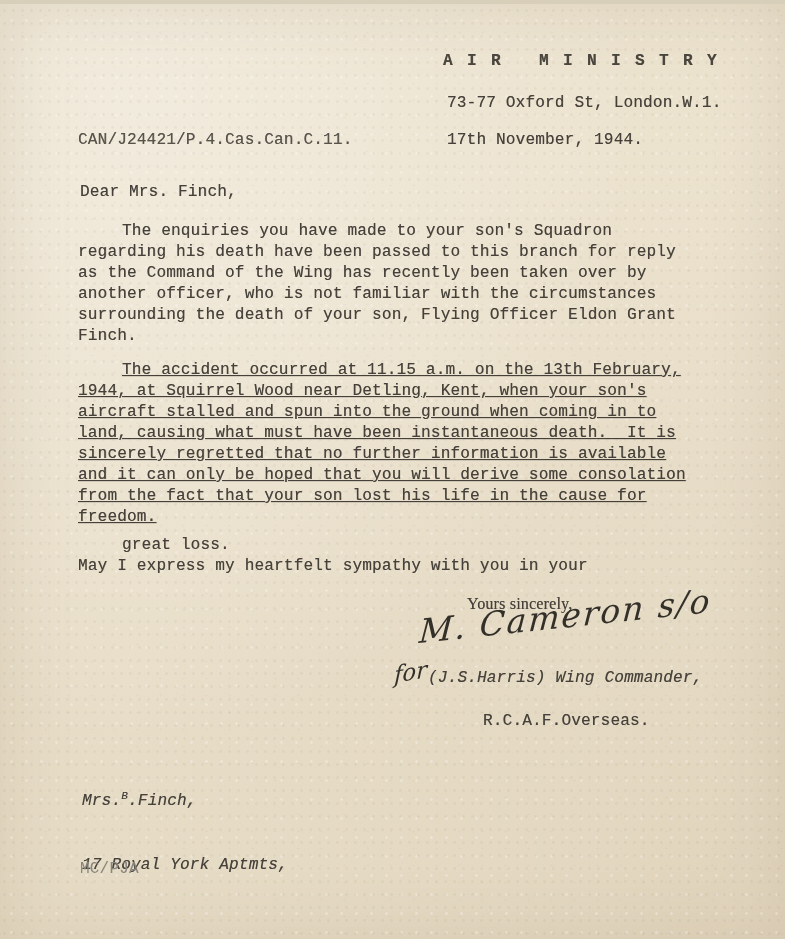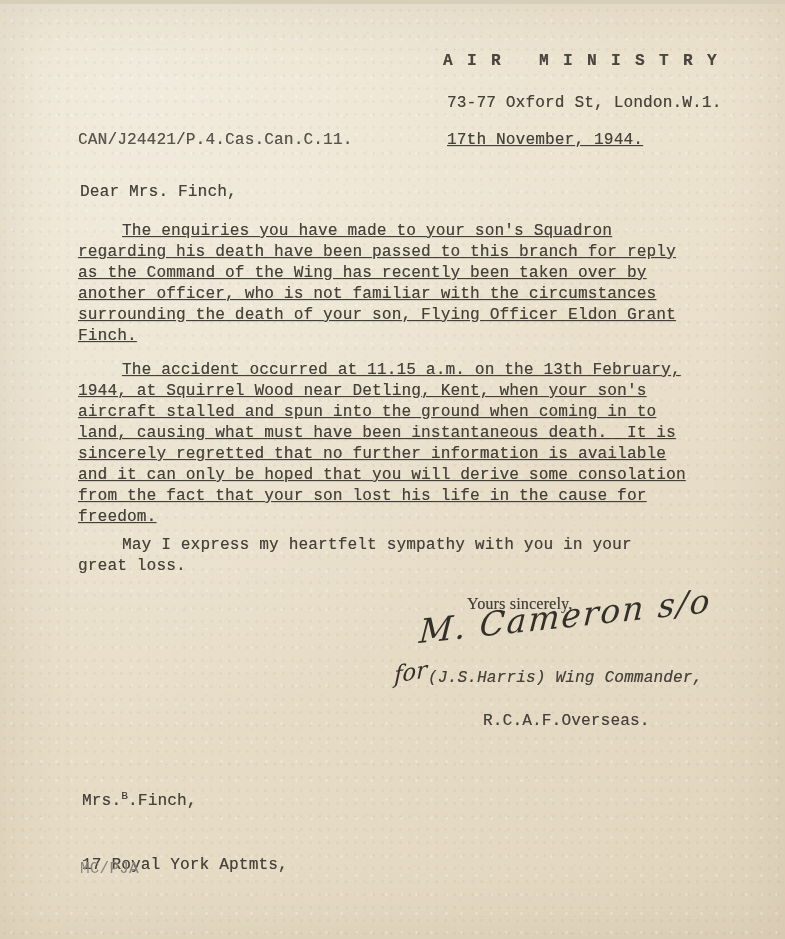--- a/index.html
+++ b/index.html
@@ -41,23 +41,23 @@
     line-height: 21px;
     letter-spacing: 0.2px;
     white-space: pre;
     text-shadow: 0.3px 0.3px 0.5px rgba(70,64,54,0.55);
   }
   .tline { white-space: pre; }
   .para .tline:first-child { text-indent: 44px; }
   .org-name { left: 443px; top: 47px; letter-spacing: 2.4px; font-weight: bold; color: #4a463e; }
   .org-address { left: 447px; top: 89px; text-align: right; }
   .file-ref { left: 78px; top: 126px; color: #57534b; }
-  .letter-date { left: 447px; top: 126px; text-decoration: underline; }
+  .letter-date { left: 447px; top: 126px; }
   .salutation { left: 80px; top: 178px; text-align: center; }
-  .para1 { left: 78px; top: 217px; text-decoration: underline; }
+  .para1 { left: 78px; top: 217px; }
   .para2 { left: 78px; top: 356px; text-decoration: underline; }
   .para3 { left: 78px; top: 531px; }
   .closing { left: 467px; top: 589px; font-family: Liberation Serif, serif; }
   .signature {
     left: 418px; top: 608px;
     font-family: "DejaVu Serif", serif;
     font-style: italic;
     font-size: 33px;
     color: #33302a;
     transform: rotate(-6deg) skewX(-10deg);
@@ -71,40 +71,40 @@
     font-style: italic;
     font-size: 23px;
     color: #33302a;
     transform: rotate(-10deg) skewX(-12deg);
     white-space: pre;
   }
   .signatory1 { left: 428px; top: 664px; font-style: italic; }
   .signatory2 { left: 393px; top: 686px; }
   .signatory3 { left: 483px; top: 707px; }
   .recipient { left: 82px; top: 745px; }
-  .recipient .rline { line-height: 21.5px; white-space: pre; }
+  .recipient .rline { line-height: 21.5px; white-space: pre; font-style: italic; }
   .sup { vertical-align: super; font-size: 11px; line-height: 0; }
   .typist { left: 80px; top: 855px; color: #88857f; text-shadow: none; }
 </style>
 </head>
 <body>
 
 <div class="page">
 
   <div class="abs typed org-name">A I R   M I N I S T R Y</div>
   <div class="abs typed org-address">73-77 Oxford St, London.W.1.</div>
 
   <div class="abs typed file-ref">CAN/J24421/P.4.Cas.Can.C.11.</div>
   <div class="abs typed letter-date">17th November, 1944.</div>
 
   <div class="abs typed salutation">Dear Mrs. Finch,</div>
 
   <div class="abs typed para para1"><div class="tline">The enquiries you have made to your son's Squadron</div><div class="tline">regarding his death have been passed to this branch for reply</div><div class="tline">as the Command of the Wing has recently been taken over by</div><div class="tline">another officer, who is not familiar with the circumstances</div><div class="tline">surrounding the death of your son, Flying Officer Eldon Grant</div><div class="tline">Finch.</div></div>
   <div class="abs typed para para2"><div class="tline">The accident occurred at 11.15 a.m. on the 13th February,</div><div class="tline">1944, at Squirrel Wood near Detling, Kent, when your son's</div><div class="tline">aircraft stalled and spun into the ground when coming in to</div><div class="tline">land, causing what must have been instantaneous death.  It is</div><div class="tline">sincerely regretted that no further information is available</div><div class="tline">and it can only be hoped that you will derive some consolation</div><div class="tline">from the fact that your son lost his life in the cause for</div><div class="tline">freedom.</div></div>
-  <div class="abs typed para para3"><div class="tline">May I express my heartfelt sympathy with you in your</div><div class="tline">great loss.</div></div>
+  <div class="abs typed para para3"><div class="tline">great loss.</div><div class="tline">May I express my heartfelt sympathy with you in your</div></div>
 
   <div class="abs typed closing">Yours sincerely,</div>
 
   <div class="abs signature">M. Cameron s/o</div>
   <div class="abs sig-for">for</div>
 
   <div class="abs typed signatory1">(J.S.Harris) Wing Commander,</div>
   <div class="abs typed signatory3">R.C.A.F.Overseas.</div>
 
   <div class="abs typed recipient">

